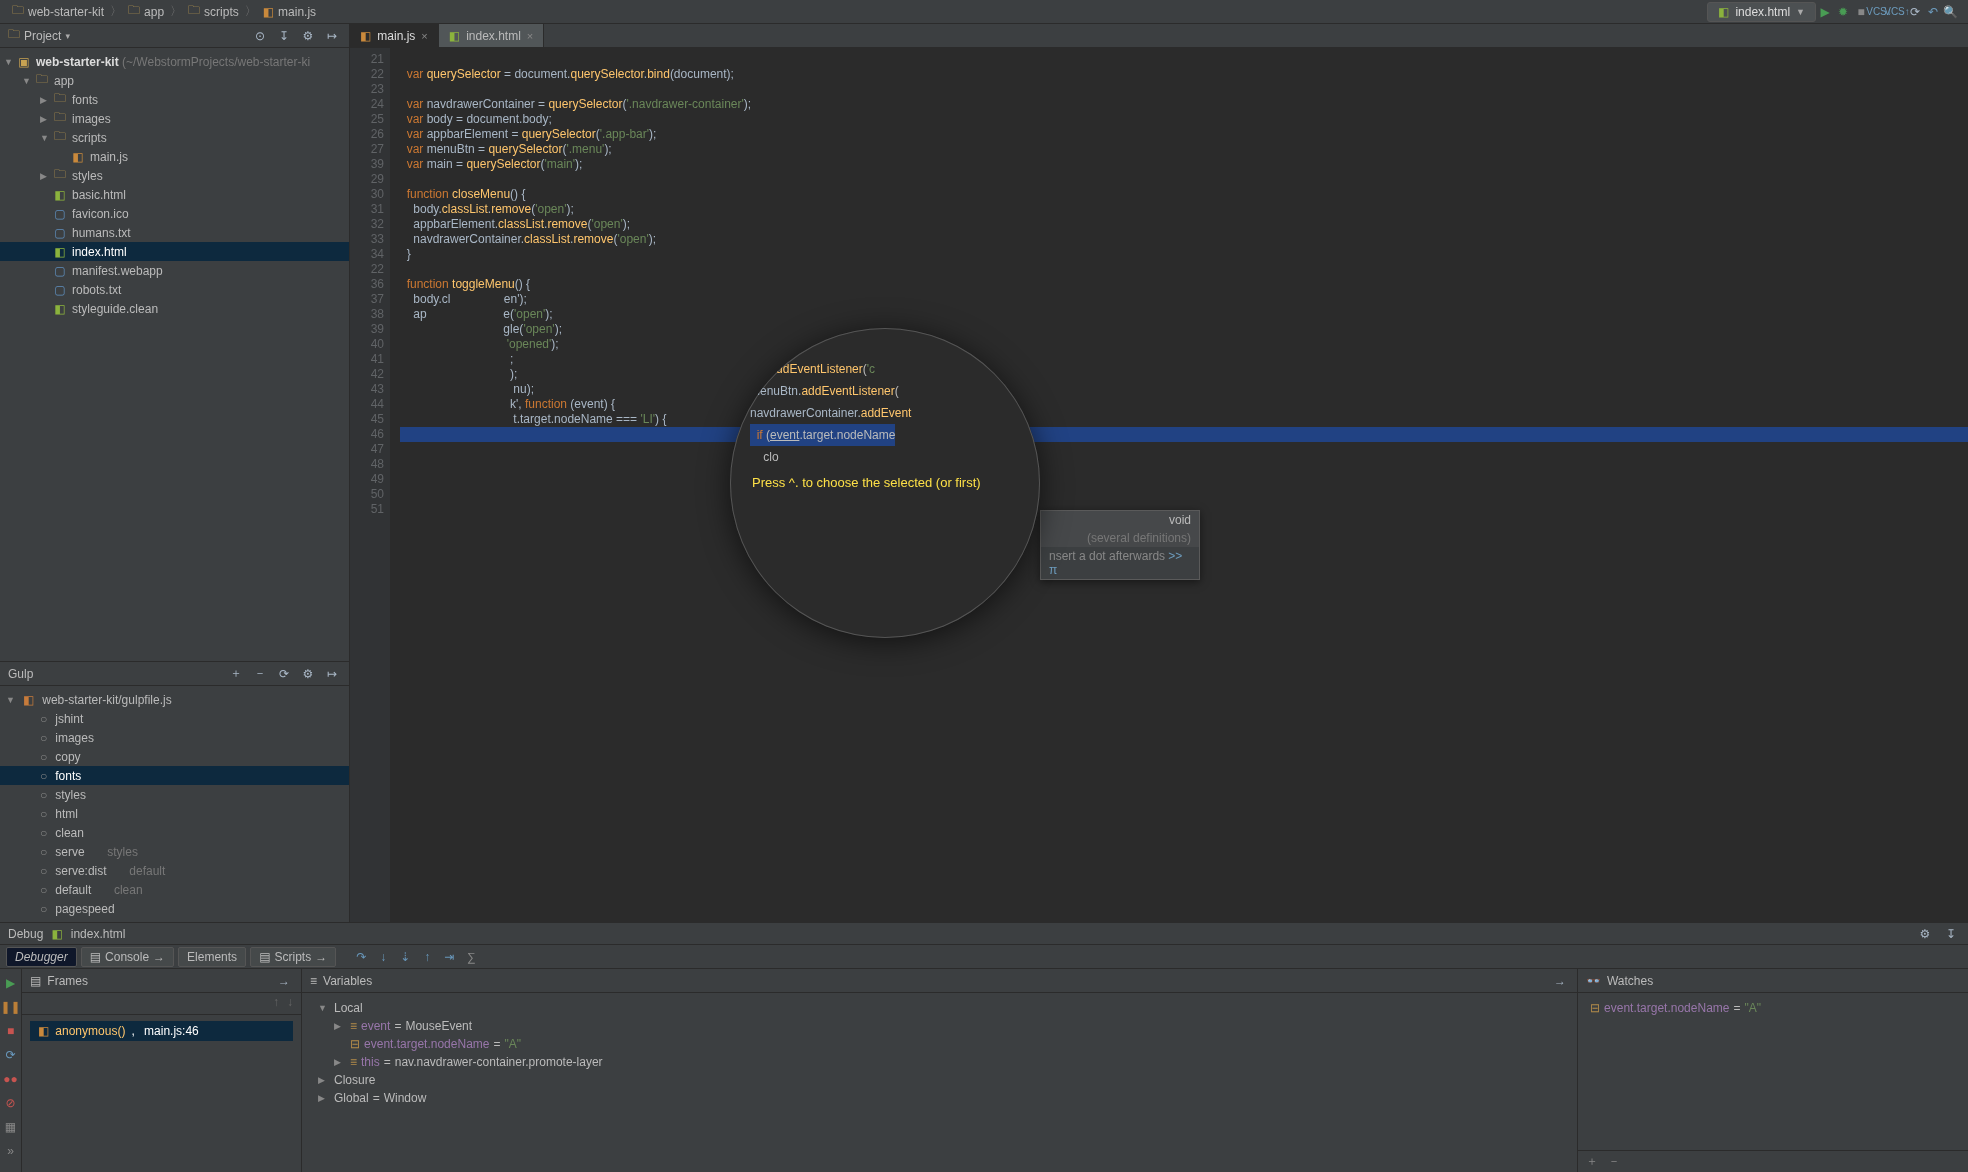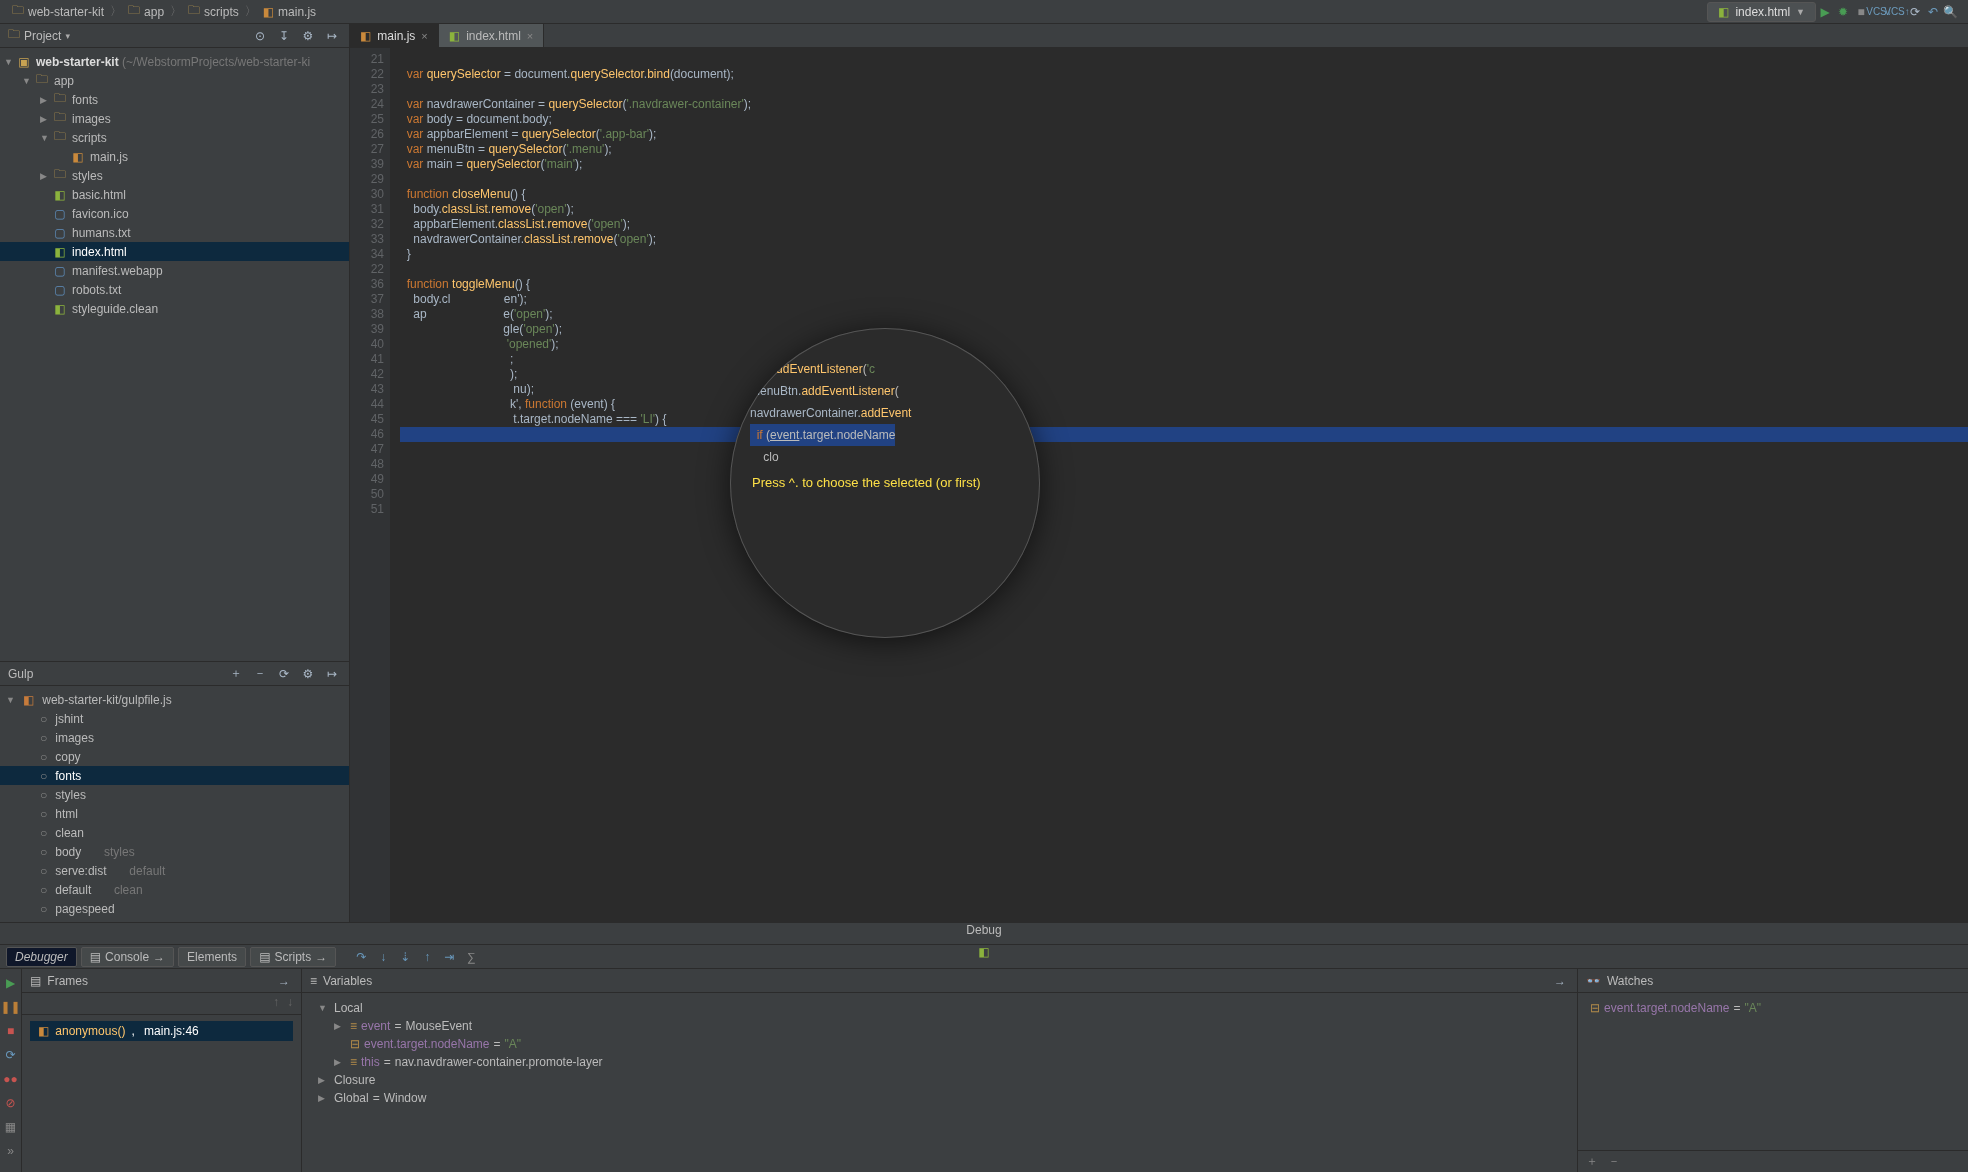--- a/index.html
+++ b/index.html
@@ -68,21 +68,21 @@
 .mag-popup .sel-item { background: #113a5c; padding: 2px 6px; color: #fff; }
 .mag-hint { color: #fde047; padding: 4px 0 0 2px; font-size: 13px; }
 
 
 .comp-popup { position: absolute; left: 690px; top: 462px; width: 160px; background: #46484a; border: 1px solid #5a5a5a; box-shadow: 0 2px 8px rgba(0,0,0,0.5); font-size: 12px; }
 .comp-popup .row { display: flex; justify-content: space-between; padding: 2px 8px; color: #bbb; }
 .comp-popup .hint { background: #3c3f41; color: #888; padding: 2px 8px; font-size: 11px; }
 
 
 .bottom { height: 250px; background: #3c3f41; border-top: 1px solid #2b2b2b; display: flex; flex-direction: column; }
-.debug-header { height: 22px; display: flex; align-items: center; padding: 0 8px; gap: 8px; border-bottom: 1px solid #2b2b2b; flex-direction: column; }
+.debug-header { height: 22px; display: flex; align-items: center; padding: 0 8px; gap: 8px; border-bottom: 1px solid #2b2b2b; }
 .debug-tabs { height: 24px; display: flex; align-items: center; gap: 4px; padding: 0 6px; border-bottom: 1px solid #2b2b2b; }
 .dbg-tab { padding: 2px 8px; border: 1px solid #555; border-radius: 2px; background: #45494a; color: #bbb; display: flex; align-items: center; gap: 4px; }
 .dbg-tab.active { background: #0f172a; font-style: italic; }
 .dbg-body { flex: 1; display: flex; }
 .dbg-left { width: 22px; background: #3c3f41; border-right: 1px solid #2b2b2b; display: flex; flex-direction: column; align-items: center; gap: 8px; padding-top: 6px; }
 .dbg-left .ic { width: 16px; height: 16px; display: flex; align-items: center; justify-content: center; }
 .frames { width: 280px; border-right: 1px solid #2b2b2b; display: flex; flex-direction: column; }
 .vars { flex: 1; display: flex; flex-direction: column; border-right: 1px solid #2b2b2b; }
 .watches { width: 390px; display: flex; flex-direction: column; }
 .sub-header { height: 24px; background: #3c3f41; border-bottom: 1px solid #2b2b2b; display: flex; align-items: center; padding: 0 8px; gap: 6px; }
@@ -266,21 +266,21 @@
               <span>styles</span>
             </div>
             <div class="gulp-row" style="padding-left: 40px;">
               <span class="bullet">○</span>
               <span>html</span>
             </div>
             <div class="gulp-row" style="padding-left: 40px;">
               <span class="bullet">○</span>
               <span>clean</span>
             </div>
-            <div class="gulp-row" style="padding-left: 40px;"><span class="bullet">○</span><span>body</span>&nbsp;&nbsp;<span class="dim">styles</span></div>
+            <div class="gulp-row" style="padding-left: 40px;"><span class="bullet">○</span><span>serve</span>&nbsp;&nbsp;<span class="dim">styles</span></div>
             <div class="gulp-row" style="padding-left: 40px;"><span class="bullet">○</span><span>serve:dist</span>&nbsp;&nbsp;<span class="dim">default</span></div>
             <div class="gulp-row" style="padding-left: 40px;"><span class="bullet">○</span><span>default</span>&nbsp;&nbsp;<span class="dim">clean</span></div>
             <div class="gulp-row" style="padding-left: 40px;">
               <span class="bullet">○</span>
               <span>pagespeed</span>
             </div>
           </div>
       </div>
     </div>
   </div>
@@ -327,20 +327,31 @@
           <div>45</div>
           <div>46</div>
           <div>47</div>
           <div>48</div>
           <div>49</div>
           <div>50</div>
           <div>51</div>
         </div>
       <div class="code" id="code"><div class="line">&nbsp;</div><div class="line">  <span class="kw">var</span> <span class="fn">querySelector</span> = document.<span class="fn">querySelector</span>.<span class="fn">bind</span>(document);</div><div class="line">&nbsp;</div><div class="line">  <span class="kw">var</span> navdrawerContainer = <span class="fn">querySelector</span>(<span class="str">'.navdrawer-container'</span>);</div><div class="line">  <span class="kw">var</span> body = document.body;</div><div class="line">  <span class="kw">var</span> appbarElement = <span class="fn">querySelector</span>(<span class="str">'.app-bar'</span>);</div><div class="line">  <span class="kw">var</span> menuBtn = <span class="fn">querySelector</span>(<span class="str">'.menu'</span>);</div><div class="line">  <span class="kw">var</span> main = <span class="fn">querySelector</span>(<span class="str">'main'</span>);</div><div class="line">&nbsp;</div><div class="line">  <span class="kw">function</span> <span class="fn">closeMenu</span>() {</div><div class="line">    body.<span class="fn">classList</span>.<span class="fn">remove</span>(<span class="str">'open'</span>);</div><div class="line">    appbarElement.<span class="fn">classList</span>.<span class="fn">remove</span>(<span class="str">'open'</span>);</div><div class="line">    navdrawerContainer.<span class="fn">classList</span>.<span class="fn">remove</span>(<span class="str">'open'</span>);</div><div class="line">  }</div><div class="line">&nbsp;</div><div class="line">  <span class="kw">function</span> <span class="fn">toggleMenu</span>() {</div><div class="line">    body.cl                en');</div><div class="line">    ap                       e(<span class="str">'open'</span>);</div><div class="line">                               gle(<span class="str">'open'</span>);</div><div class="line">                                <span class="str">'opened'</span>);</div><div class="line">                                 ;</div><div class="line">                                 );</div><div class="line">                                  nu);</div><div class="line">                                 k', <span class="kw">function</span> (event) {</div><div class="line">                                  t.target.nodeName === <span class="str">'LI'</span>) {</div><div class="line hl">&nbsp;</div><div class="line">&nbsp;</div><div class="line">&nbsp;</div><div class="line">&nbsp;</div><div class="line">&nbsp;</div></div>
 
+      <div class="comp-popup mono">
+        <div class="row">
+            <span></span>
+            <span>void</span>
+          </div>
+        <div class="row">
+            <span></span>
+            <span class="dim">(several definitions)</span>
+          </div>
+        <div class="hint"><span>nsert a dot afterwards</span> <span style="color:#6d9cbe">&gt;&gt; π</span></div>
+      </div>
 
       <div class="magnifier mono">
         <div class="mrow"><span class="par">ain.</span><span class="fn">addEventListener</span>(<span class="str">'c</span></div>
         <div class="mrow"><span class="par">menuBtn.</span><span class="fn">addEventListener</span>(</div>
         <div class="mrow"><span class="par">navdrawerContainer.</span><span class="fn">addEvent</span></div>
         <div class="mrow"><span class="sel">&nbsp;&nbsp;<span class="kw">if</span> (<u>event</u>.target.nodeName</span></div>
         <div class="mrow">&nbsp;&nbsp;&nbsp;&nbsp;<span>clo</span></div>
         <div class="mag-hint">Press ^. to choose the selected (or first)</div>
       </div>
     </div>

